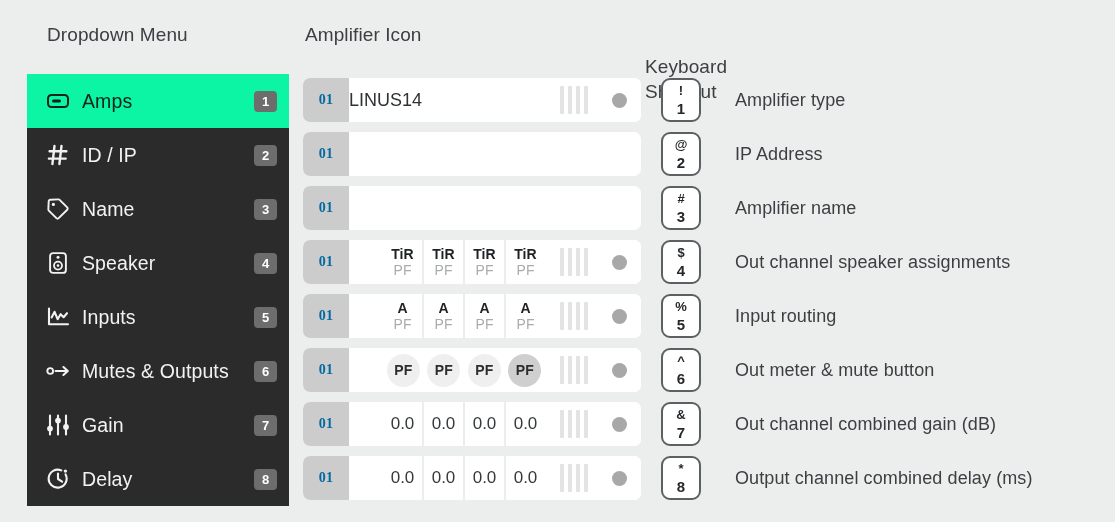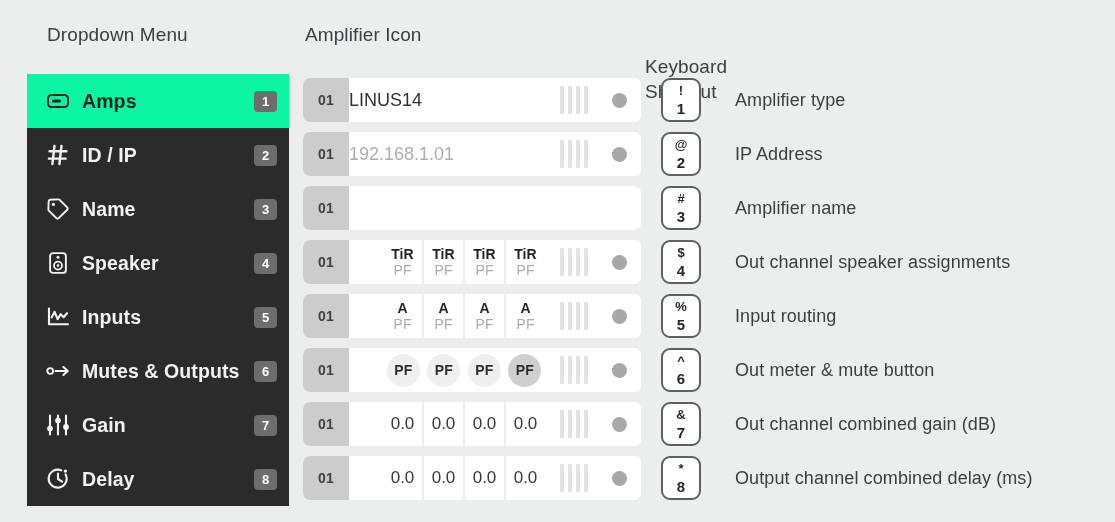--- a/index.html
+++ b/index.html
@@ -42,21 +42,21 @@
   .menu-item.active { background: #0bf5a5; color: #10231c; }
   .mi-icon {
     width: 26px; height: 24px;
     display: flex; align-items: center; justify-content: center;
     flex: 0 0 26px;
   }
   .mi-icon svg { display: block; }
   .mi-label {
     margin-left: 11px;
     font-size: 19.5px;
-    font-weight: 700;
+    font-weight: 400;
     white-space: nowrap;
     letter-spacing: .1px;
   }
   .mi-badge {
     margin-left: auto;
     min-width: 23px; height: 21px;
     background: #6d6d6d;
     border-radius: 4px;
     color: #ffffff;
     font-size: 13px;
@@ -74,26 +74,27 @@
     align-items: stretch;
     height: 44px;
     margin-bottom: 10px;
     border-radius: 7px;
     overflow: hidden;
     background: #ffffff;
   }
   .amp-id {
     width: 46px;
     background: #cccccc;
-    color: #404040;
+    color: #0369a1;
     font-size: 14px;
     font-weight: 700;
     display: flex; align-items: center; justify-content: center;
     flex: 0 0 46px;
     letter-spacing: .3px;
+    font-family: Liberation Serif, serif;
   }
   .amp-body {
     flex: 1 1 auto;
     display: flex;
     align-items: stretch;
     background: #ffffff;
     position: relative;
   }
   .amp-text {
     display: flex; align-items: center;
@@ -286,32 +287,20 @@
             <div class="vent"></div>
             <div class="vent"></div>
           </div>
           <div class="led-wrap">
             <div class="led"></div>
           </div>
         </div>
       </div>
       <div class="amp-row">
         <div class="amp-id">01</div>
-        <div class="amp-body">
-          <div class="amp-text placeholder">192.168.1.01</div>
-          <div class="vents">
-            <div class="vent"></div>
-            <div class="vent"></div>
-            <div class="vent"></div>
-            <div class="vent"></div>
-          </div>
-          <div class="led-wrap">
-            <div class="led"></div>
-          </div>
-        </div>
       </div>
       <div class="amp-row">
         <div class="amp-id">01</div>
       </div>
       <div class="amp-row">
         <div class="amp-id">01</div>
         <div class="amp-body">
           <div class="cells">
             <div class="cell">
               <div class="c-top">TiR</div>

